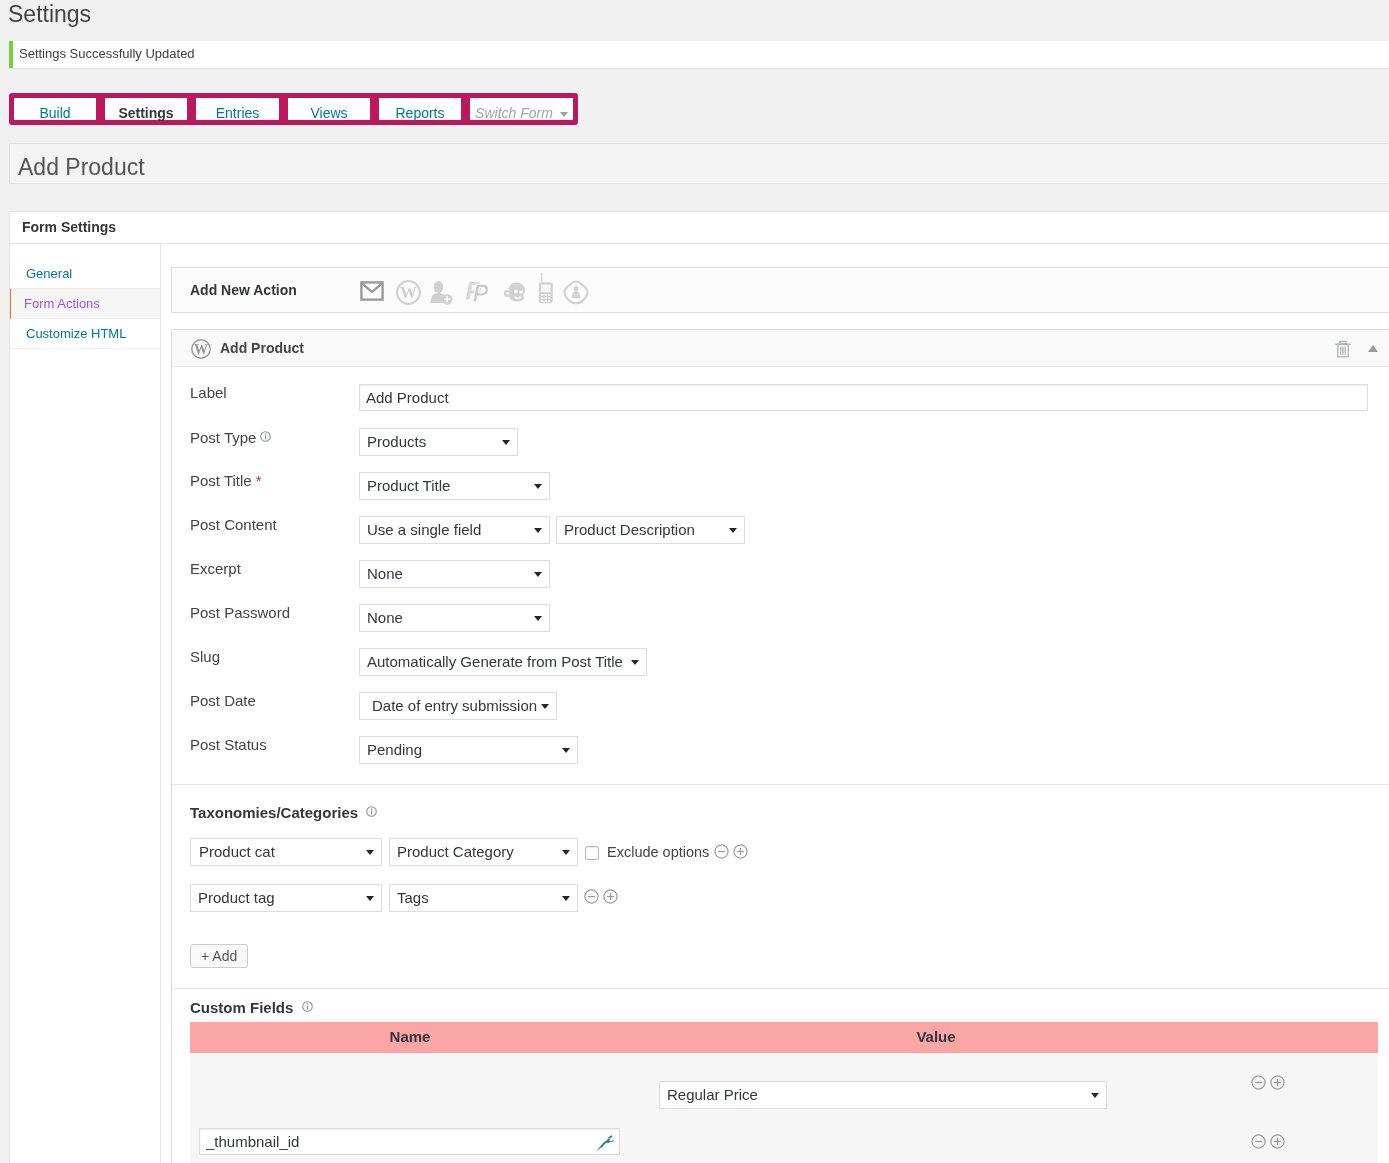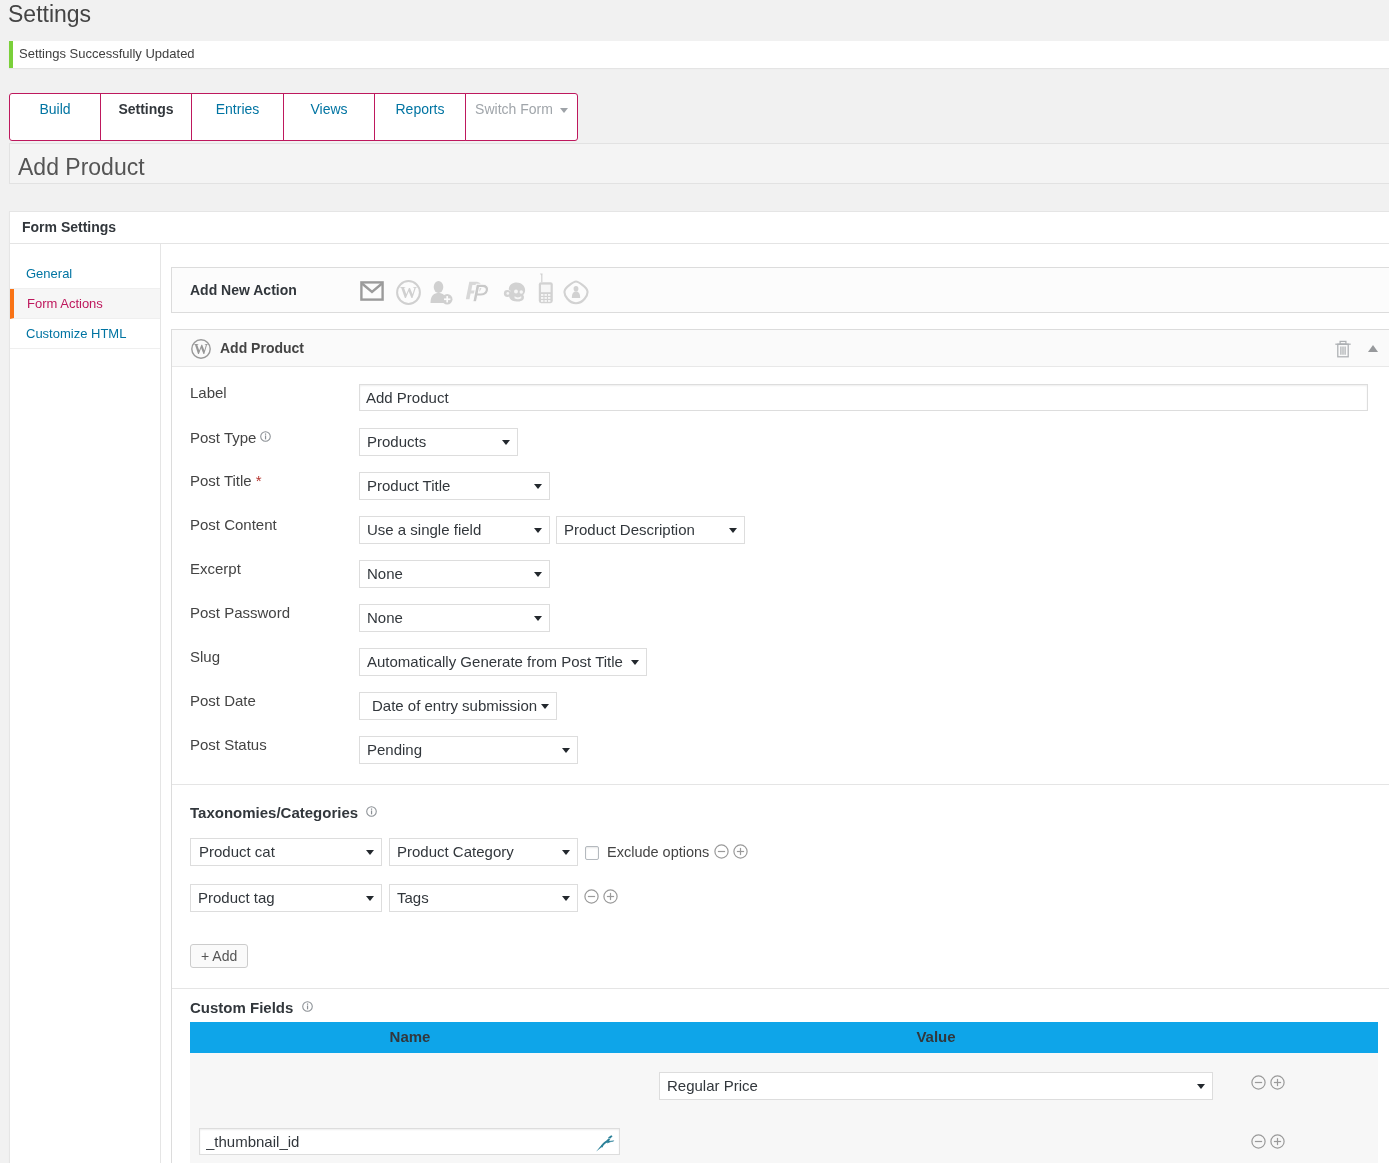--- a/index.html
+++ b/index.html
@@ -6,35 +6,35 @@
 html,body { width:1389px; height:1163px; overflow:hidden; }
 body { background:#f1f1f1; font-family:"Liberation Sans", sans-serif; }
 #page { position:relative; width:1389px; height:1163px; overflow:hidden; }
 
 h1.title { position:absolute; left:8px; top:0px; font-size:23px; font-weight:400; color:#444; line-height:29px; }
 
 .notice { position:absolute; left:9px; right:-2px; top:41px; height:27px; background:#fff; border-left:4px solid #7ad03a; box-shadow:0 1px 1px rgba(0,0,0,.05); }
 .notice p { font-size:13px; color:#404040; line-height:26px; padding-left:6px; }
 
 .tabs { position:absolute; left:9px; top:93px; height:32px; display:flex; }
-.tab { background:#fff; border:1px solid #be185d; height:48px; line-height:30px; text-align:center; font-size:14px; color:#0074a2; margin-left:-1px; }
+.tab { background:#fff; border:5px solid #be185d; height:32px; line-height:30px; text-align:center; font-size:14px; color:#0074a2; margin-left:-1px; }
 .tab:first-child { margin-left:0; border-radius:3px 0 0 3px; }
 .tab.last { border-radius:0 3px 3px 0; }
 .tab.active { color:#32373c; font-weight:700; }
 .tab.switch { color:#a0a5aa; }
 .caret-d { display:inline-block; width:0; height:0; border-left:4px solid transparent; border-right:4px solid transparent; border-top:5px solid #9ea3a8; margin-left:7px; vertical-align:middle; }
 
 .titlebar { position:absolute; left:9px; right:-2px; top:143px; height:41px; background:#f4f4f4; border:1px solid #e2e2e2; font-size:23px; color:#555; line-height:47px; padding-left:8px; }
 
 .panel { position:absolute; left:9px; right:-2px; top:211px; height:960px; background:#fff; border:1px solid #e5e5e5; border-right:none; box-shadow:0 1px 1px rgba(0,0,0,.04); }
 .panel-h { height:32px; border-bottom:1px solid #e4e4e4; font-size:14px; font-weight:700; color:#32373c; line-height:31px; padding-left:12px; }
 
 .sidebar { position:absolute; left:0; top:32px; bottom:0; width:151px; border-right:1px solid #e5e5e5; padding-top:15px; background:#fff; }
 .sidebar a { display:block; height:30px; line-height:29px; font-size:13px; color:#0074a2; padding-left:16px; border-bottom:1px solid #efefef; text-decoration:none; }
-.sidebar a.active { background:#f6f6f6; border-left:4px solid #f97316; padding-left:13px; color:#be185d; border-top:none; }
+.sidebar a.active { background:#f6f6f6; border-left:1px solid #f97316; padding-left:13px; color:#8b5cf6; border-top:none; }
 
 .action-add { position:absolute; left:161px; right:-1px; top:55px; height:46px; background:#fcfcfc; border:1px solid #dcdcdc; }
 .action-add .hd { position:absolute; left:18px; top:0; line-height:44px; font-size:14px; font-weight:700; color:#32373c; }
 .action-add .icons { position:absolute; left:0; top:0; }
 .action-add .icons span { position:absolute; display:block; }
 
 .widget { position:absolute; left:161px; right:-1px; top:117px; height:850px; background:#fff; border:1px solid #dcdcdc; border-bottom:none; }
 .widget-h { height:37px; background:#fafafa; border-bottom:1px solid #e8e8e8; position:relative; }
 .widget-h .wp { position:absolute; left:19px; top:9px; }
 .widget-h .t { position:absolute; left:48px; top:0; line-height:36px; font-size:14px; font-weight:700; color:#444; }
@@ -55,47 +55,47 @@
 .req { color:#b4342e; }
 
 .section { border-top:1px solid #e5e5e5; margin-left:-18px; padding-left:18px; }
 .sect-h { font-size:15px; font-weight:700; color:#32373c; line-height:20px; }
 
 .mini { display:inline-block; vertical-align:middle; }
 
 .addbtn { display:inline-block; vertical-align:top; height:24px; line-height:22px; padding:0 10px; background:#fafafa; border:1px solid #ccc; border-radius:3px; font-size:14px; color:#555; }
 
 .cftable { width:1188px; margin-top:4px; background:#f7f7f7; padding-bottom:40px; }
-.cfhead { height:31px; background:#0ea5e9; }
+.cfhead { height:31px; background:#fca5a5; }
 .cfhead .c1, .cfhead .c2 { float:left; text-align:center; font-size:15px; font-weight:700; color:#32373c; line-height:30px; }
 .cfhead .c1 { width:440px; }
 .cfhead .c2 { width:612px; }
 .cfrow { position:relative; height:28px; margin-top:16px; }
 .cfrow .namewrap { position:absolute; left:9px; top:0; width:421px; }
 .cfrow input.txt { width:421px; }
 .cfrow .deer { position:absolute; right:5px; top:4px; }
-.cfrow .vsel { position:absolute; left:469px; top:3px; width:554px; }
+.cfrow .vsel { position:absolute; left:469px; top:12px; width:448px; }
 .cfrow .icons { position:absolute; left:1061px; top:6px; white-space:nowrap; }
 </style>
 </head>
 <body>
 <div id="page">
   <h1 class="title">Settings</h1>
 
   <div class="notice">
       <p>Settings Successfully Updated</p>
     </div>
 
   <div class="tabs">
     <div class="tab" style="width:92px;">Build</div>
     <div class="tab active" style="width:92px;">Settings</div>
     <div class="tab" style="width:93px;">Entries</div>
     <div class="tab" style="width:92px;">Views</div>
     <div class="tab" style="width:92px;">Reports</div>
-    <div class="tab switch last" style="width:113px;">Switch Form<span class="caret-d"></span></div>
+    <div class="tab switch last" style="width:113px;font-style:italic;">Switch Form<span class="caret-d"></span></div>
   </div>
 
   <div class="titlebar">Add Product</div>
 
   <div class="panel">
     <div class="panel-h">Form Settings</div>
     <div class="sidebar">
       <a href="#">General</a>
       <a href="#" class="active">Form Actions</a>
       <a href="#">Customize HTML</a>

